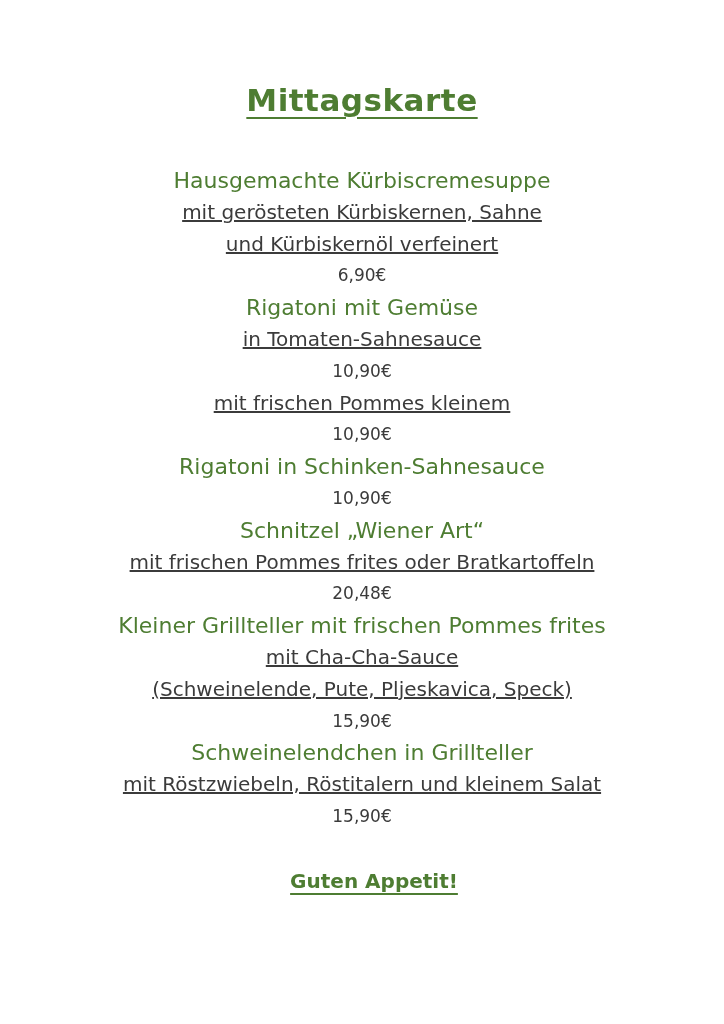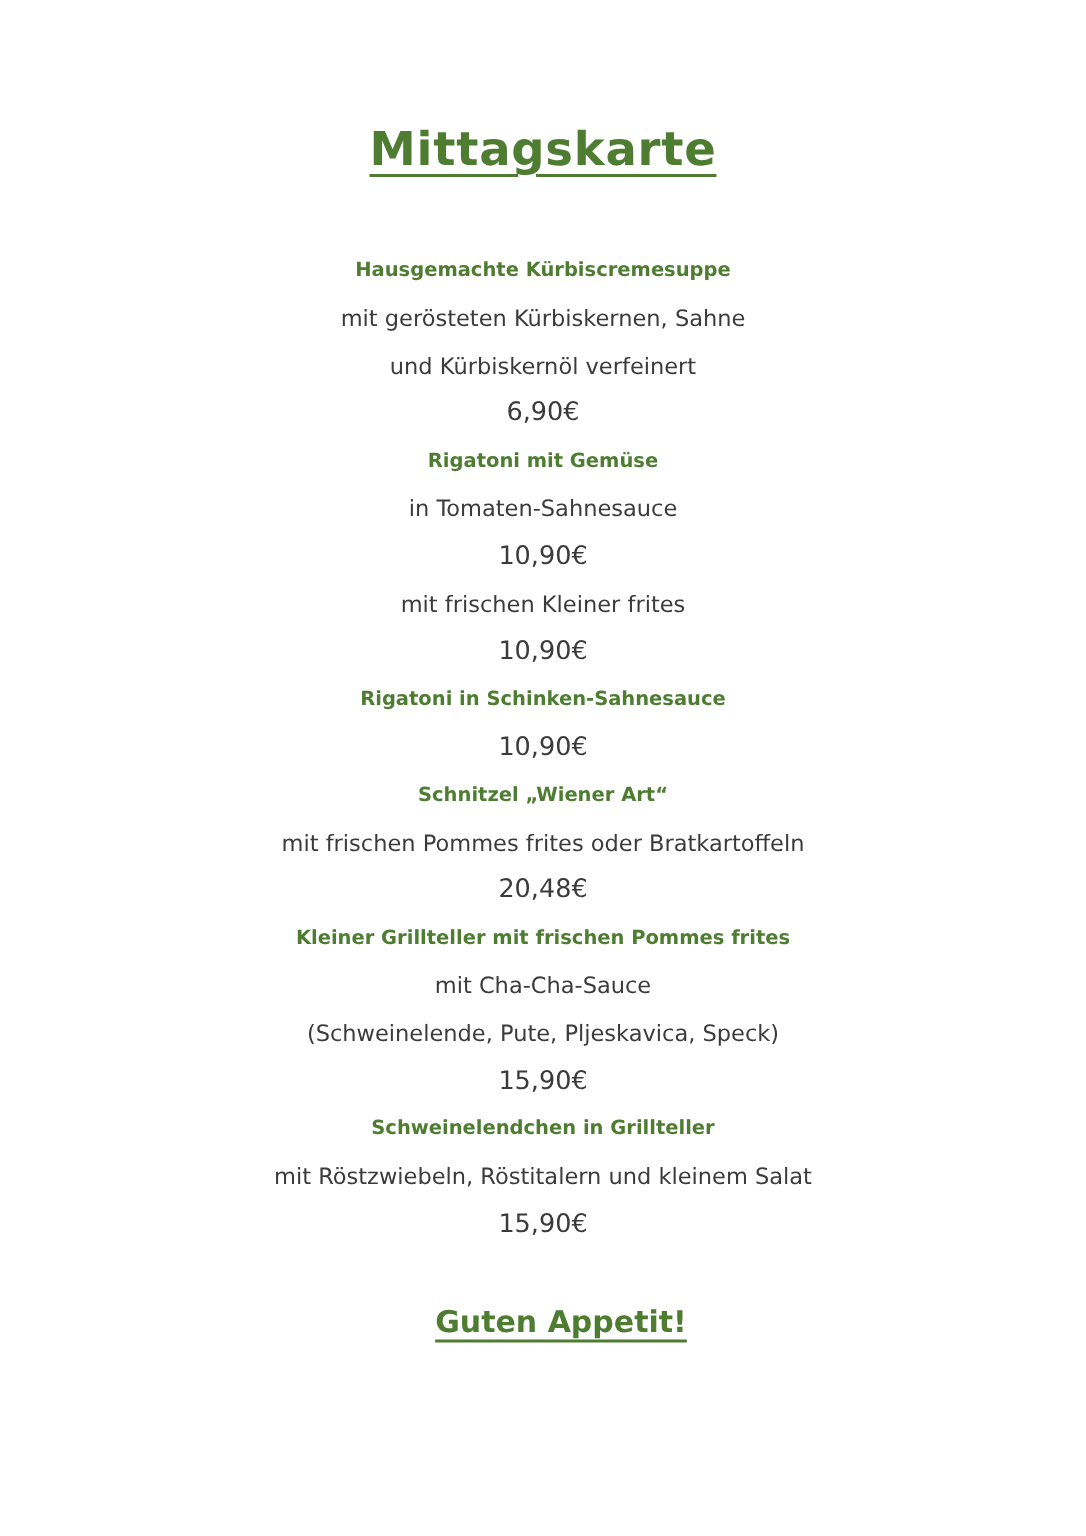--- a/index.html
+++ b/index.html
@@ -32,28 +32,29 @@
     line-height: 44px;
     letter-spacing: 0.5px;
     text-decoration: underline;
     text-decoration-thickness: 2px;
     text-underline-offset: 6px;
     margin-bottom: 43px;
   }
   .items { }
   .item-name {
     color: var(--green);
-    font-weight: bold;
-    font-size: 13px;
+    font-weight: normal;
+    font-size: 22px;
     line-height: 31.8px;
   }
   .item-desc {
     color: var(--ink);
-    font-size: 15px;
+    font-size: 20px;
     line-height: 31.8px;
+    text-decoration: underline;
   }
   .item-price {
     color: var(--ink);
     font-size: 17px;
     line-height: 31.8px;
   }
   .footer {
     margin-top: 32px;
     color: var(--green);
     font-size: 20px;
@@ -78,21 +79,21 @@
         <div class="item-price">6,90€</div>
   </section>
 
   <section class="item">
     <div class="item-name">Rigatoni mit Gemüse</div>
     <div class="item-desc">in Tomaten-Sahnesauce</div>
         <div class="item-price">10,90€</div>
   </section>
 
   <section class="item">
-    <div class="item-desc">mit frischen Kleiner frites</div>
+    <div class="item-desc">mit frischen Pommes kleinem</div>
         <div class="item-price">10,90€</div>
   </section>
 
   <section class="item">
     <div class="item-name">Rigatoni in Schinken-Sahnesauce</div>
     <div class="item-price">10,90€</div>
   </section>
 
   <section class="item">
     <div class="item-name">Schnitzel „Wiener Art“</div>

